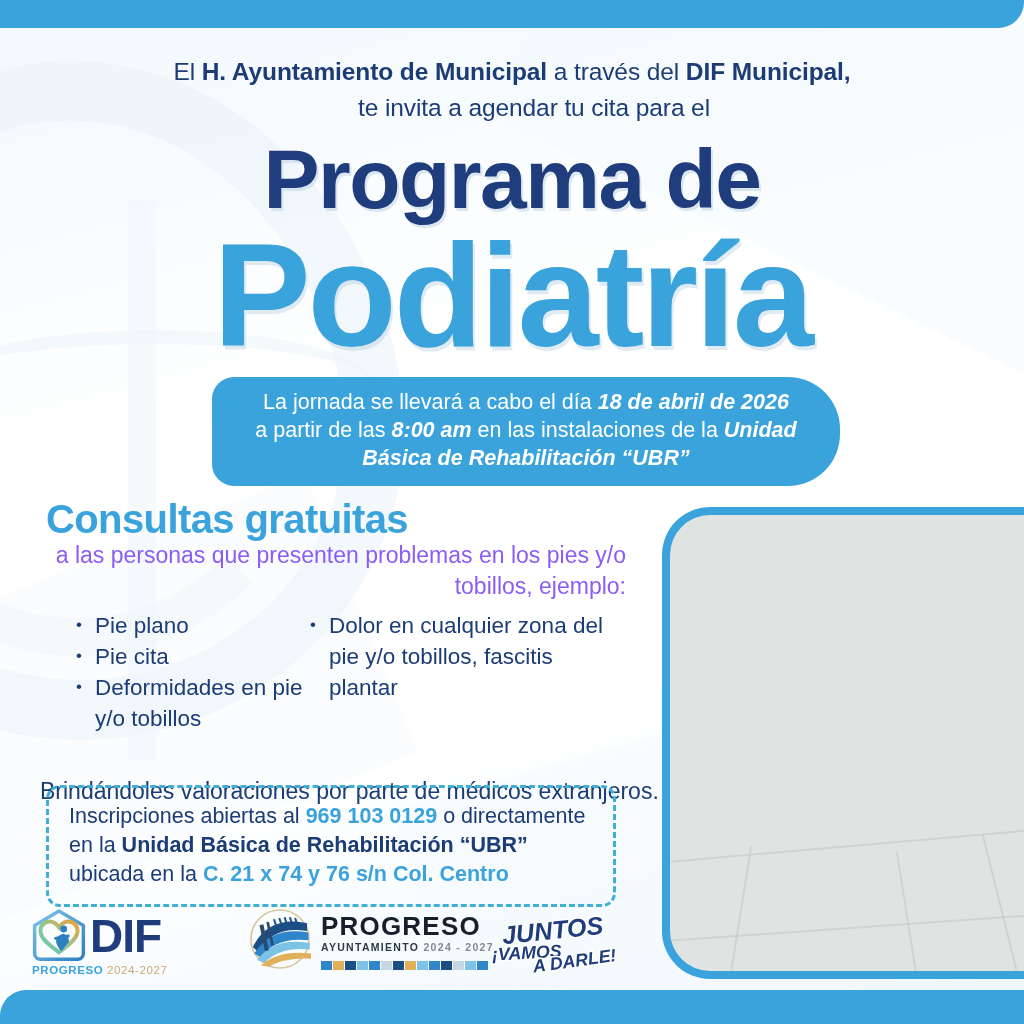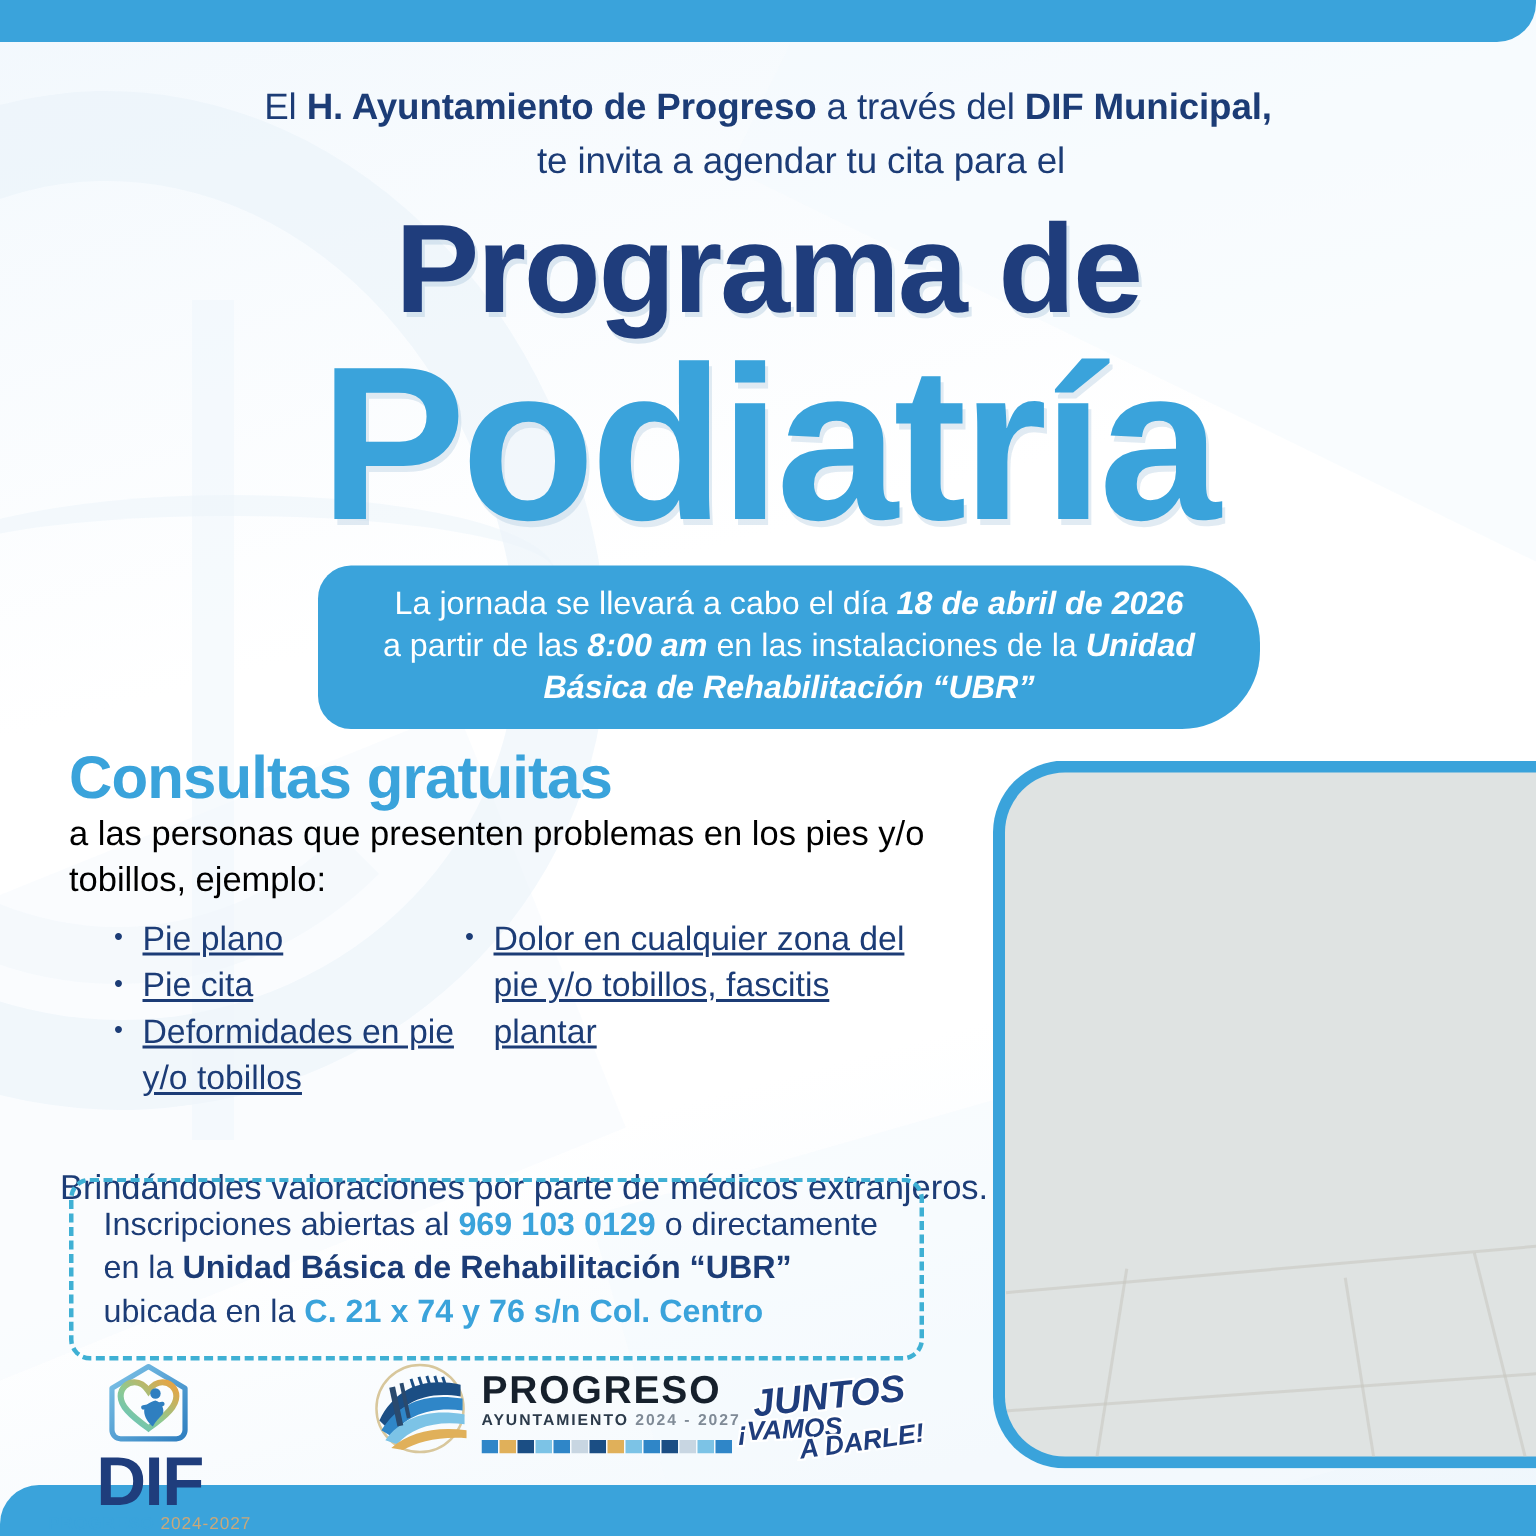--- a/index.html
+++ b/index.html
@@ -156,40 +156,40 @@
     color: #3aa3db;
     font-weight: 700;
     font-size: 40px;
     line-height: 46px;
     letter-spacing: -0.6px;
   }
   .consultas-sub {
     position: absolute;
     left: 46px; top: 540px;
     width: 580px;
-    color: #000000;
+    color: #8b5cf6;
     font-size: 23px;
     line-height: 31px;
+    text-align: right;
   }
 
   .bullets {
     position: absolute;
     top: 610px;
     color: #1c3c76;
     font-size: 22.5px;
     line-height: 31px;
   }
   .bullets.col-a { left: 74px; width: 235px; }
   .bullets.col-b { left: 308px; width: 300px; }
   .bullets ul { margin: 0; padding: 0; list-style: none; }
   .bullets li {
     position: relative;
     padding-left: 21px;
     margin-bottom: 0;
-    text-decoration: underline;
   }
   .bullets li::before {
     content: "\2022";
     position: absolute;
     left: 2px; top: -1px;
     font-size: 17px;
     color: #1c3c76;
   }
 
   .brindandoles {
@@ -262,21 +262,21 @@
   .tl1 { left: 0; top: 330px; width: 362px; height: 2px; transform: rotate(-5deg); }
   .tl2 { left: 0; top: 412px; width: 362px; height: 2px; transform: rotate(-4deg); }
   .tl3 { left: 70px; top: 330px; width: 2px; height: 130px; transform: rotate(9deg); }
   .tl4 { left: 236px; top: 336px; width: 2px; height: 130px; transform: rotate(-9deg); }
   .tl5 { left: 330px; top: 318px; width: 2px; height: 150px; transform: rotate(-14deg); }
 
   
   .logos { position: absolute; left: 0; top: 902px; width: 660px; height: 82px; }
 
   .logo-dif { position: absolute; left: 30px; top: 6px; }
-  .dif-row { display: flex; align-items: center; flex-direction: column; }
+  .dif-row { display: flex; align-items: center; }
   .dif-mark { width: 58px; height: 56px; }
   .dif-text {
     color: #1f3d7c;
     font-weight: 700;
     font-size: 46px;
     line-height: 46px;
     letter-spacing: -1px;
     margin-left: 2px;
   }
   .dif-sub {
@@ -324,21 +324,21 @@
   <div class="wm wm-arc1"></div>
   <div class="wm wm-arc2"></div>
   <div class="wm wm-bar"></div>
   <div class="wm wm-curve"></div>
 
   <div class="bar-top"></div>
   <div class="bar-bottom"></div>
 
   <div class="header">
     <div class="header-l1">
-      <span class="n">El </span><span class="b">H. Ayuntamiento de Progreso</span><span class="n"> a través del </span><span class="b">DIF Municipal,</span>
+      <span class="n">El </span><span class="b">H. Ayuntamiento de Municipal</span><span class="n"> a través del </span><span class="b">DIF Municipal,</span>
     </div>
     <div class="header-l2 n">te invita a agendar tu cita para el</div>
   </div>
 
   <div class="title-1">Programa de</div>
   <div class="title-2">Podiatría</div>
 
   <div class="banner">
     <span>La jornada se llevará a cabo el día </span><span class="b">18 de abril de 2026</span><br>
     <span>a partir de las </span><span class="b">8:00 am</span><span> en las instalaciones de la </span><span class="b">Unidad</span><br>

